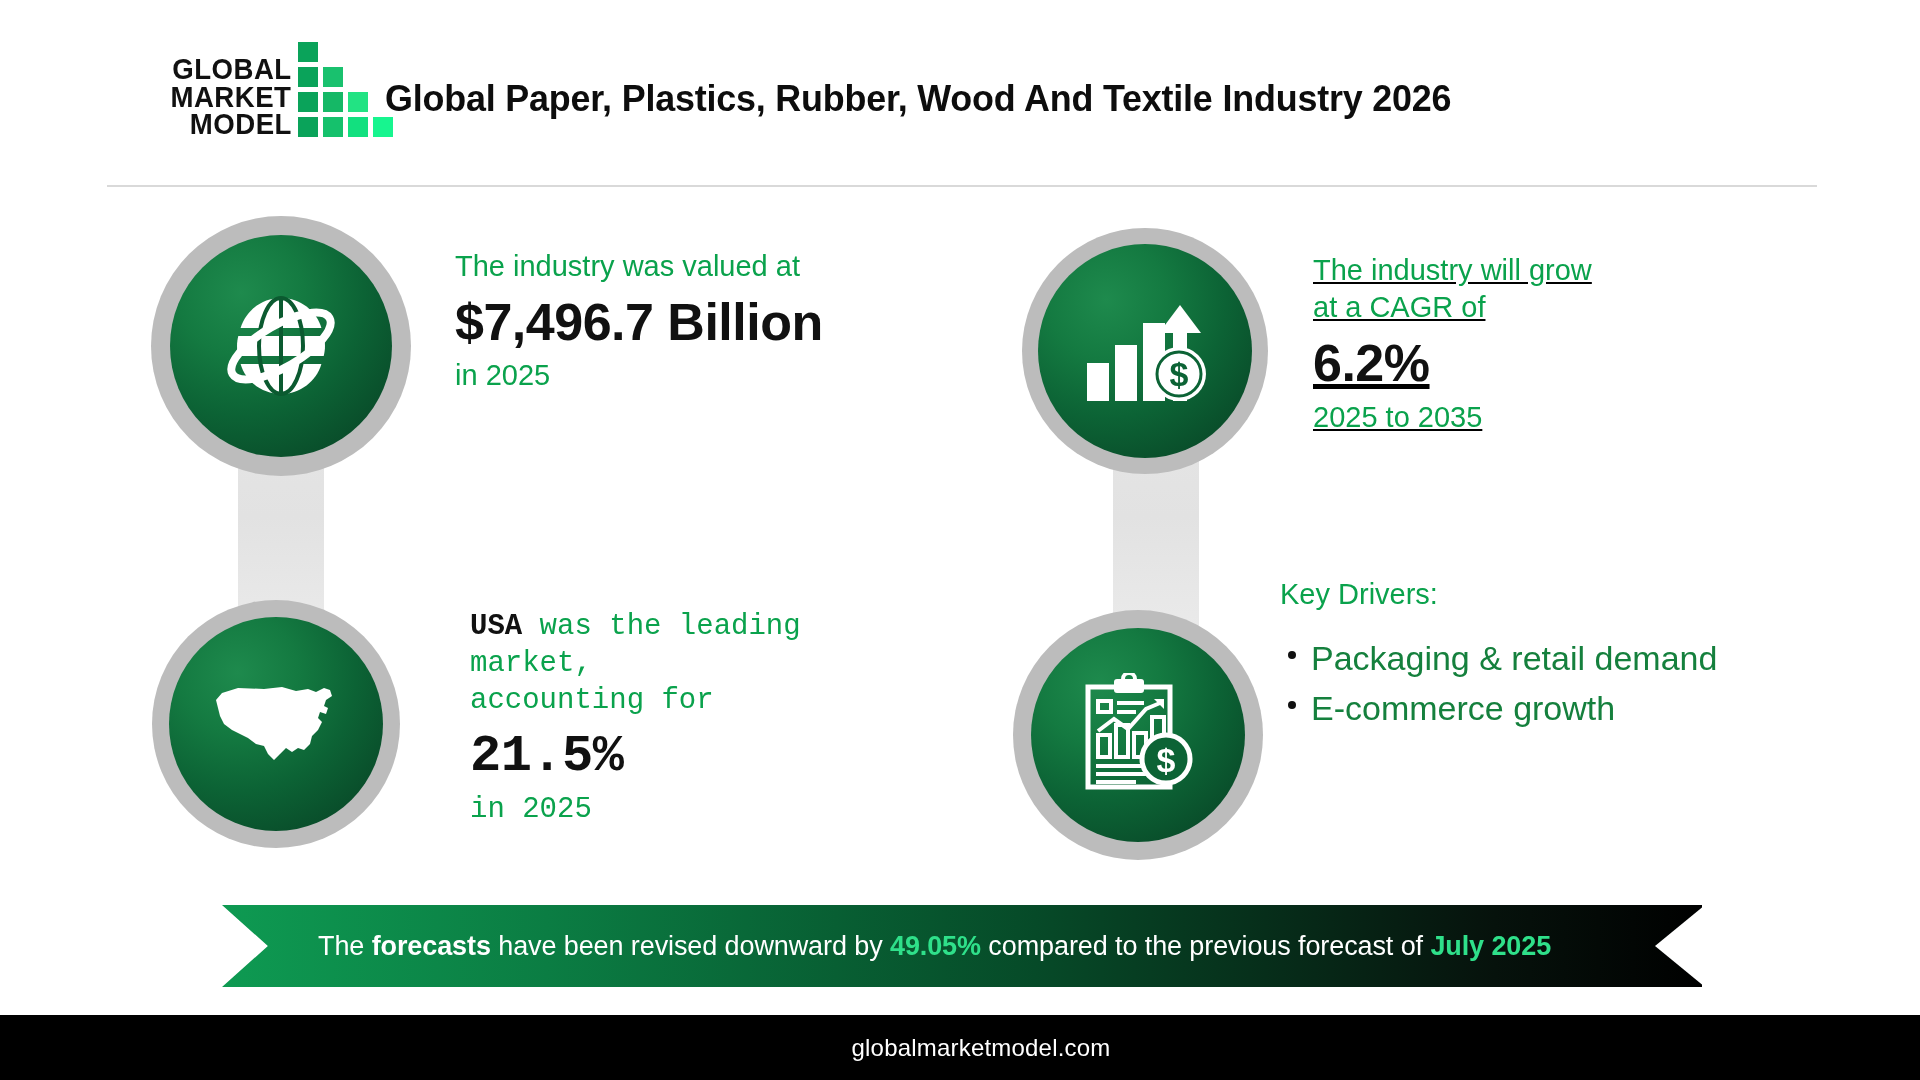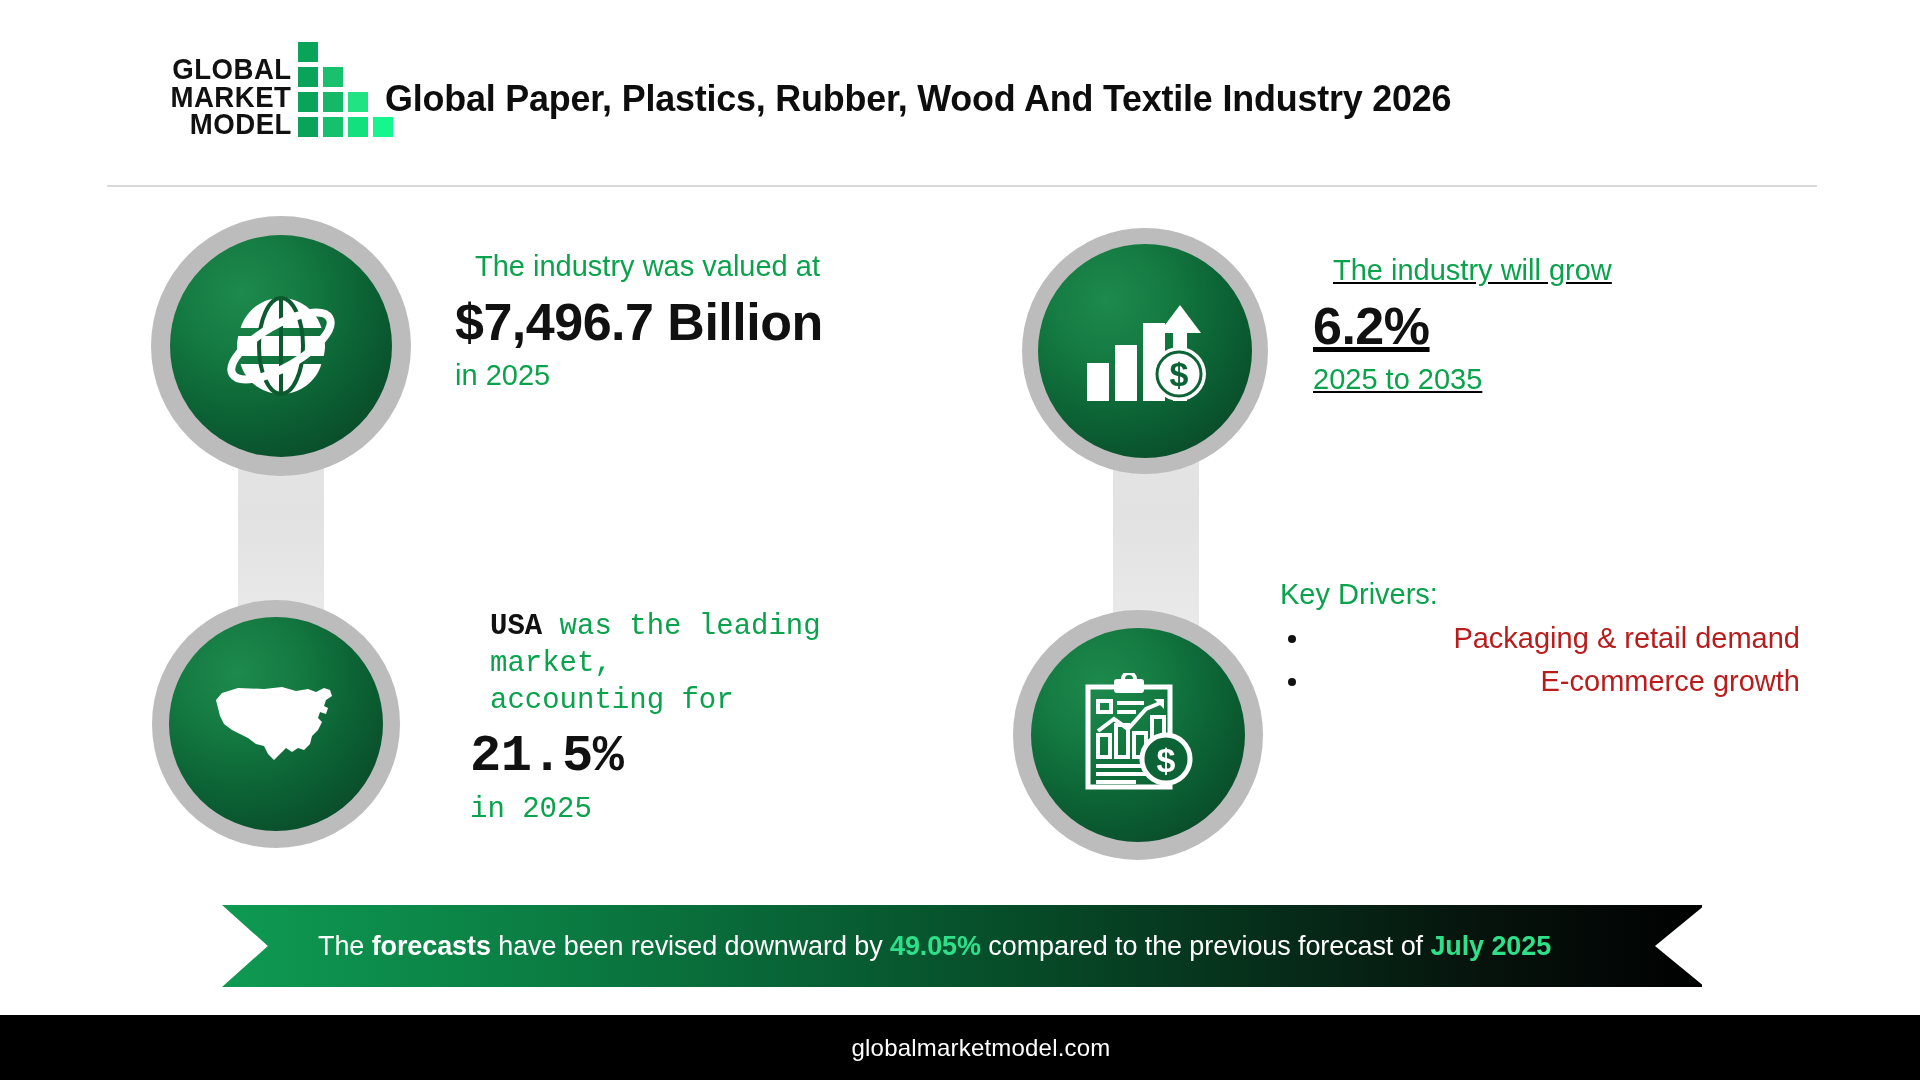--- a/index.html
+++ b/index.html
@@ -107,21 +107,20 @@
     justify-content: center;
   }
   .badge svg { display: block; }
 
   
   .stat-text { position: absolute; }
   .stat-lead {
     font-size: 29px;
     color: #0aa24c;
     line-height: 1.28;
-    margin-left: 20px;
   }
   .stat-lead b { color: #111111; font-weight: bold; }
   .stat-value {
     font-size: 52px;
     font-weight: bold;
     color: #111111;
     line-height: 1.18;
     margin: 7px 0 4px 0;
     letter-spacing: -0.5px;
   }
@@ -129,30 +128,29 @@
     font-size: 29px;
     color: #0aa24c;
     line-height: 1.25;
   }
 
   
   .drivers { position: absolute; }
   .drivers-title {
     font-size: 29px;
     color: #0aa24c;
-    margin-bottom: 6px;
+    margin-bottom: 22px;
   }
   .drivers ul { list-style: none; }
   .drivers li {
     position: relative;
-    font-size: 29px;
-    color: #b91c1c;
+    font-size: 34px;
+    color: #15803d;
     line-height: 1.48;
     padding-left: 31px;
-    text-align: right;
   }
   .drivers li::before {
     content: "";
     position: absolute;
     left: 8px;
     top: 18px;
     width: 8px;
     height: 8px;
     border-radius: 50%;
     background: #111111;
@@ -294,20 +292,21 @@
             <circle cx="98" cy="85" r="22" fill="none" stroke="#0c6335" stroke-width="3"></circle>
             <text x="98" y="97" font-family="'Liberation Sans', sans-serif" font-size="34" font-weight="bold" fill="#0c6335" text-anchor="middle">$</text>
           </g>
         </svg>
       </span>
     </div>
   </div>
 
   <div class="stat-text" style="left:1313px; top:252px; width:470px;text-decoration:underline;">
     <div class="stat-lead">The industry will grow</div>
+    <div class="stat-lead">at a CAGR of</div>
     <div class="stat-value">6.2%</div>
     <div class="stat-sub">2025 to 2035</div>
   </div>
 
   <div class="badge" style="left:152px; top:600px; width:248px; height:248px;">
     <div class="inner" style="width:214px; height:214px;">
       <span>
         <svg width="140" height="92" viewBox="0 0 140 92">
           <path fill="#ffffff" d="M16 15 L32 10 L58 11 L76 9 L90 13 L102 11 L110 14 L118 10 L124 12 L126 18
             L120 22 L118 28 L122 30 L120 36 L114 34 L112 40 L116 44 L112 52 L106 58 L104 66 L98 72 L92 70

